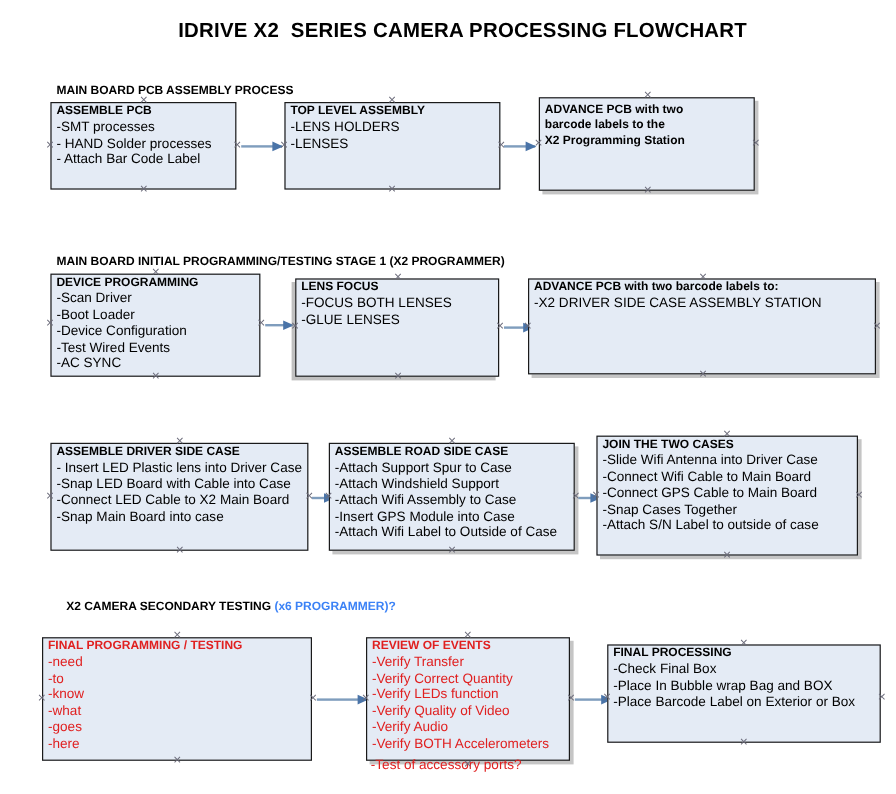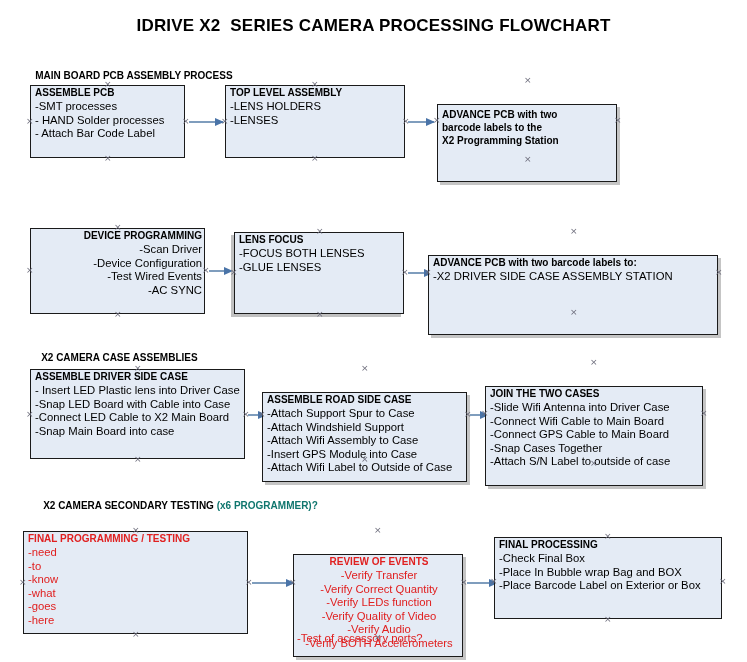--- a/index.html
+++ b/index.html
@@ -1,38 +1,38 @@
 <!DOCTYPE html>
 <html><head>
 <meta charset="utf-8">
 <style>
   html,body{margin:0;padding:0;background:#ffffff;}
   body{
     width:747px;height:662px;position:relative;overflow:hidden;
     font-family:"Liberation Sans","DejaVu Sans",sans-serif;
     color:#000;
   }
-  .canvas{position:absolute;left:0;top:0;width:612px;height:662px;padding-left:16px;}
+  .canvas{position:absolute;left:12px;top:0;width:612px;height:662px;padding-left:16px;}
 
   
   .main-title{
     position:absolute;left:0;top:16px;width:747px;text-align:center;
     font-size:17px;font-weight:bold;letter-spacing:.2px;white-space:pre;
   }
   .section-title{
     position:absolute;font-size:10px;font-weight:bold;white-space:pre;
   }
-  .section-title .redpart{color:#0f766e;}
+  .section-title .redpart{color:#3b82f6;}
 
   
   .box{
     position:absolute;box-sizing:border-box;
     background:#e4ebf5;border:1.3px solid #1a1a1a;
   }
-  .box.shadow{ box-shadow:3px 3px 0 0 rgba(150,150,150,.55);margin-top:23px; }
+  .box.shadow{ box-shadow:3px 3px 0 0 rgba(150,150,150,.55); }
   .box.shadow-left{ box-shadow:-3px 3px 0 0 rgba(150,150,150,.6); }
   .box-inner{
     position:absolute;left:4px;top:1px;right:2px;
     line-height:1.2;
   }
   .box h4{
     margin:0 0 1px 0;font-size:10px;font-weight:bold;white-space:nowrap;
   }
   .box .ln{
     font-size:11.3px;white-space:nowrap;margin:0;
@@ -107,25 +107,29 @@
       <h4>ADVANCE PCB with two</h4>
       <h4>barcode labels to the</h4>
       <h4> X2 Programming Station</h4>
     </div>
   </div>
   <div class="hx" style="left:524px;top:77px;"></div>
   <div class="hx" style="left:524px;top:156px;"></div>
   <div class="hx" style="left:433px;top:117px;"></div>
   <div class="hx" style="left:614px;top:117px;"></div>
 
-
-  <div class="box" style="left:30px;top:228px;width:175px;height:86px;text-align:right;">
+  <div class="section-title" style="left:24px;top:202px;">
+    <span>MAIN BOARD INITIAL PROGRAMMING/TESTING STAGE 1 (X2 PROGRAMMER)</span>
+  </div>
+
+  <div class="box" style="left:30px;top:228px;width:175px;height:86px;">
     <div class="box-inner">
       <h4>DEVICE PROGRAMMING</h4>
       <p class="ln">-Scan Driver</p>
+      <p class="ln">-Boot Loader</p>
       <p class="ln">-Device Configuration</p>
       <p class="ln">-Test Wired Events</p>
       <p class="ln">-AC SYNC</p>
     </div>
   </div>
   <div class="hx" style="left:114px;top:224px;"></div>
   <div class="hx" style="left:114px;top:311px;"></div>
   <div class="hx" style="left:26px;top:267px;"></div>
   <div class="hx" style="left:202px;top:267px;"></div>
 
@@ -149,23 +153,20 @@
     <div class="box-inner">
       <h4>ADVANCE PCB with two barcode labels to:</h4>
       <p class="ln">-X2 DRIVER  SIDE  CASE  ASSEMBLY STATION</p>
     </div>
   </div>
   <div class="hx" style="left:570px;top:228px;"></div>
   <div class="hx" style="left:570px;top:309px;"></div>
   <div class="hx" style="left:424px;top:269px;"></div>
   <div class="hx" style="left:715px;top:269px;"></div>
 
-  <div class="section-title" style="left:30px;top:341px;">
-    <span>X2 CAMERA CASE ASSEMBLIES</span>
-  </div>
 
   <div class="box" style="left:30px;top:369px;width:215px;height:90px;">
     <div class="box-inner">
       <h4>ASSEMBLE DRIVER SIDE CASE</h4>
       <p class="ln">- Insert LED Plastic lens into Driver Case</p>
       <p class="ln">-Snap LED Board with Cable into Case</p>
       <p class="ln">-Connect LED Cable to X2 Main Board</p>
       <p class="ln">-Snap Main Board into case</p>
     </div>
   </div>
@@ -223,21 +224,21 @@
       <p class="ln">-here</p>
     </div>
   </div>
   <div class="hx" style="left:132px;top:527px;"></div>
   <div class="hx" style="left:132px;top:631px;"></div>
   <div class="hx" style="left:19px;top:579px;"></div>
   <div class="hx" style="left:245px;top:579px;"></div>
 
   <div class="arrow" style="left:252px;top:582px;width:42px;"></div>
 
-  <div class="box red shadow" style="left:293px;top:531px;width:170px;height:103px;text-align:center;">
+  <div class="box red shadow" style="left:293px;top:531px;width:170px;height:103px;">
     <div class="box-inner">
       <h4>REVIEW OF EVENTS</h4>
       <p class="ln">-Verify Transfer</p>
       <p class="ln">-Verify Correct Quantity</p>
       <p class="ln">-Verify LEDs function</p>
       <p class="ln">-Verify Quality of Video</p>
       <p class="ln">-Verify Audio</p>
       <p class="ln">-Verify BOTH Accelerometers</p>
     </div>
   </div>

